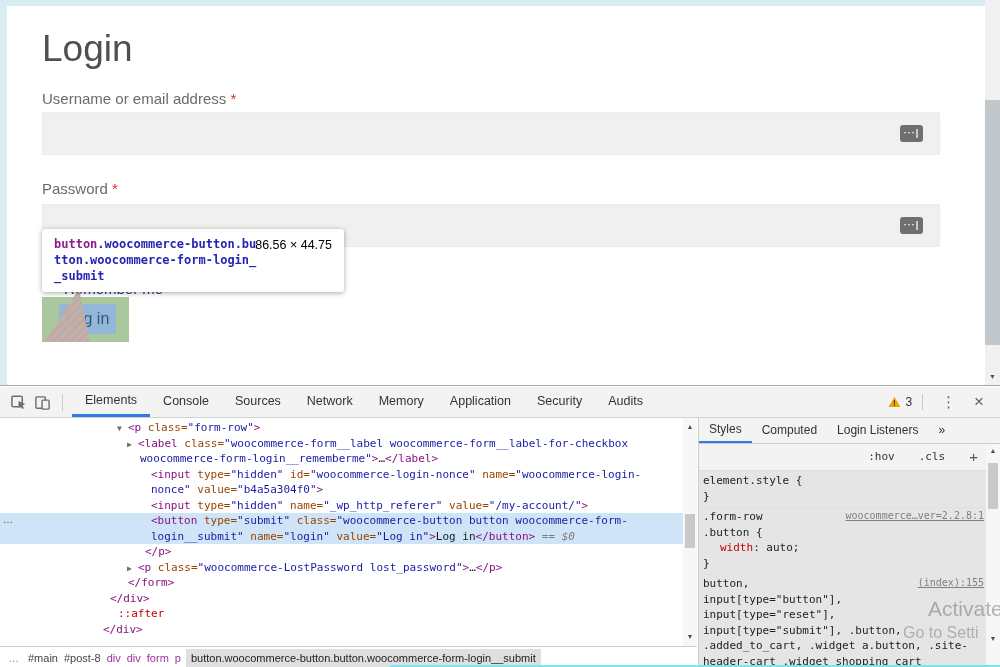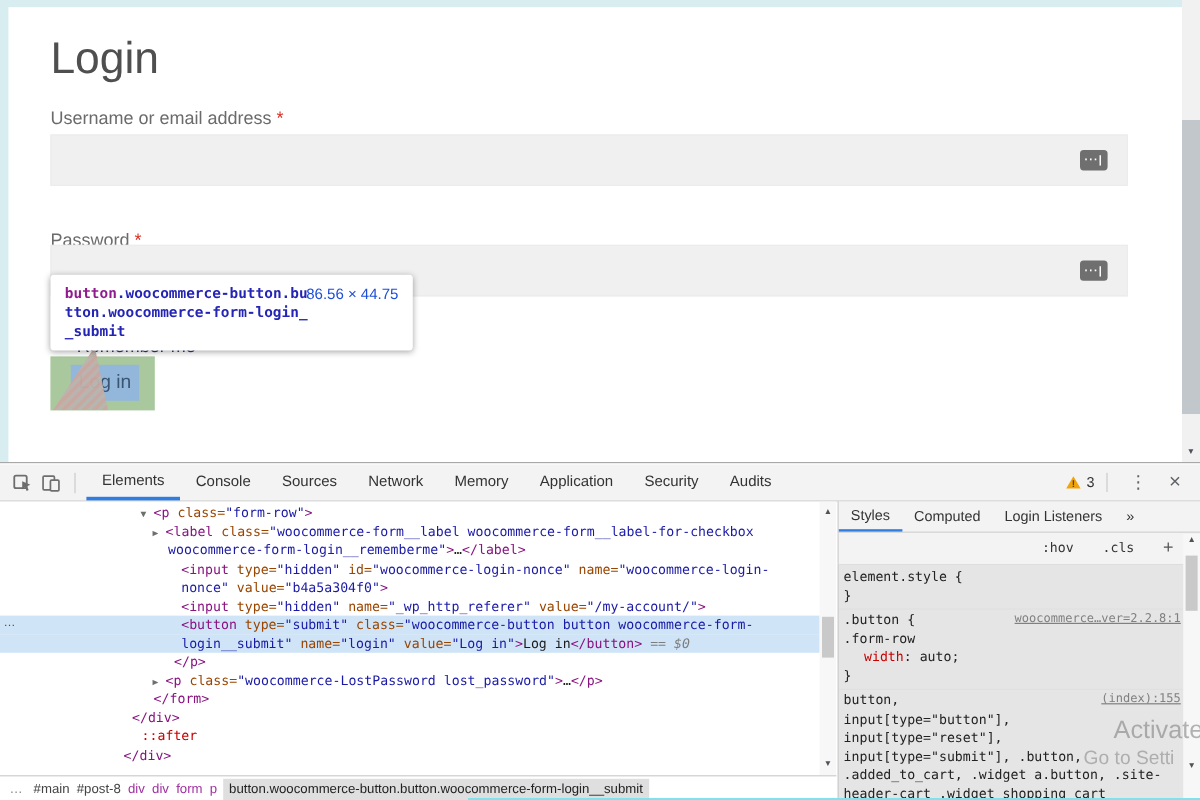--- a/index.html
+++ b/index.html
@@ -18,21 +18,21 @@
   .remember { position:absolute; left:64px; top:280px; font-size:15px; color:#2c3a7e; z-index:1; }
   .login-hl { position:absolute; left:42px; top:297px; width:87px; height:45px; background:#a9c89d; z-index:2; }
   .login-content { position:absolute; left:17px; top:7px; width:57px; height:30px; background:#92b7da; color:#3a5572; font-size:16px; text-align:center; line-height:29px; }
   .stripes { position:absolute; left:2px; top:-8px; width:46px; height:53px; z-index:3;
              background:repeating-linear-gradient(135deg,#c9a7a0 0 3px,#bab4ae 3px 6px);
              clip-path:polygon(76% 0, 100% 100%, 0 100%); opacity:.95; }
   .tooltip { position:absolute; left:42px; top:229px; width:302px; height:63px; background:#fff; border-radius:3px;
              box-shadow:0 1px 5px rgba(0,0,0,.35); padding:7px 12px; z-index:5; }
   .tt-selector { width:206px; font:bold 12px "DejaVu Sans Mono", monospace; line-height:16px; word-break:break-all; }
   .tt-tag { color:#8f1b8f; } .tt-cls { color:#2525b5; }
-  .tt-dims { position:absolute; right:12px; top:9px; font-size:12.5px; color:#1d4ed8; }
+  .tt-dims { position:absolute; right:12px; top:9px; font-size:12.5px; color:#000000; }
 
   
   .pg-scroll { position:absolute; right:0; top:0; width:15px; height:385px; background:#f1f1f1; z-index:10; }
   .pg-thumb { position:absolute; left:0; width:15px; top:100px; height:245px; background:#c2c7cb; }
   .pg-down  { position:absolute; left:0; bottom:0; width:15px; height:17px; background:#f1f1f1; color:#4f5358; font-size:7px; text-align:center; line-height:17px; }
 
   
   .devtools { position:absolute; left:0; top:385px; width:1000px; height:282px; background:#fff; border-top:1px solid #a8a8a8; }
   .dt-toolbar { position:absolute; left:0; top:1px; width:1000px; height:31px; background:#f3f3f3; border-bottom:1px solid #d0d0d0; display:flex; align-items:center; }
   .tb-icon { margin-left:10px; display:flex; align-items:center; }
@@ -106,21 +106,21 @@
     <h1 class="pg-title">Login</h1>
 
     <div class="pg-label" style="top:90px;">
       <span>Username or email address</span>
       <span class="req">*</span>
     </div>
     <div class="pg-input" style="top:112px;">
       <div class="autofill">···|</div>
     </div>
 
-    <div class="pg-label" style="top:192px;">
+    <div class="pg-label" style="top:180px;">
       <span>Password</span>
       <span class="req">*</span>
     </div>
     <div class="pg-input" style="top:204px;">
       <div class="autofill">···|</div>
     </div>
 
     <div class="remember">Remember me</div>
 
     <div class="login-hl">
@@ -229,22 +229,22 @@
           <span class="sp-plus">+</span>
         </div>
       </div>
       <div class="sp-content" id="sp-sections">
           <div class="sp-section">
             <div class="sp-line">element.style {</div>
             <div class="sp-line">}</div>
           </div>
           <div class="sp-section">
             <span class="sp-link">woocommerce…ver=2.2.8:1</span>
+            <div class="sp-line">.form-row</div>
             <div class="sp-line">.button {</div>
-            <div class="sp-line">.form-row</div>
             <div class="sp-line sp-prop"><span class="prop-name">width</span><span class="prop-value">: auto;</span></div>
             <div class="sp-line">}</div>
           </div>
           <div class="sp-section">
             <span class="sp-link">(index):155</span>
             <div class="sp-line">button,</div>
             <div class="sp-line">input[type="button"],</div>
             <div class="sp-line">input[type="reset"],</div>
             <div class="sp-line">input[type="submit"], .button,</div>
             <div class="sp-line">.added_to_cart, .widget a.button, .site-</div>

